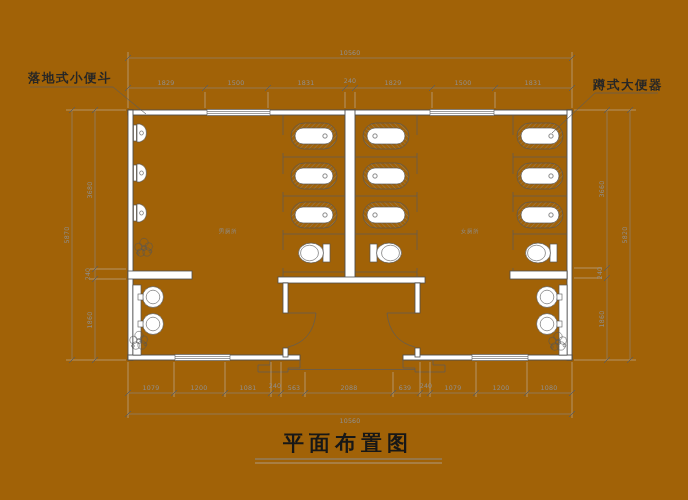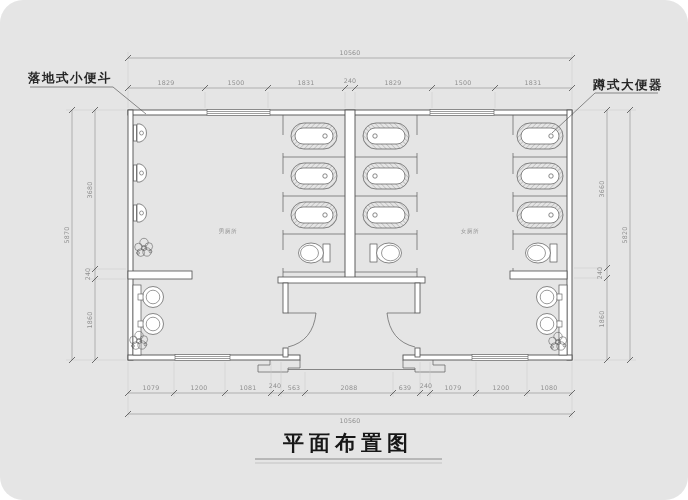--- a/index.html
+++ b/index.html
@@ -1,17 +1,17 @@
 <!DOCTYPE html>
 <html><head>
 <meta charset="utf-8">
 <style>
   html,body{margin:0;padding:0;background:#ffffff;}
-  .page{position:relative;width:688px;height:500px;background:#e5e5e5;overflow:hidden;
-        font-family:"DejaVu Sans",sans-serif;border-radius:23px;}
+  .page{position:relative;width:688px;height:500px;background:#a16207;overflow:hidden;
+        font-family:"DejaVu Sans",sans-serif;}
   svg{display:block;}
   text{font-family:"DejaVu Sans",sans-serif;}
   .dim{font-size:6.3px;fill:#8f8f8f;letter-spacing:.2px;}
   .roomlbl{font-size:5.6px;fill:#8e8e8e;letter-spacing:.5px;}
   .callout{font-size:12.5px;fill:#262626;font-weight:600;letter-spacing:1.5px;
            font-family:"DejaVu Serif",serif;}
   .title{font-size:21px;fill:#171717;font-weight:600;letter-spacing:5px;
          font-family:"DejaVu Serif",serif;}
 </style>
 </head>

